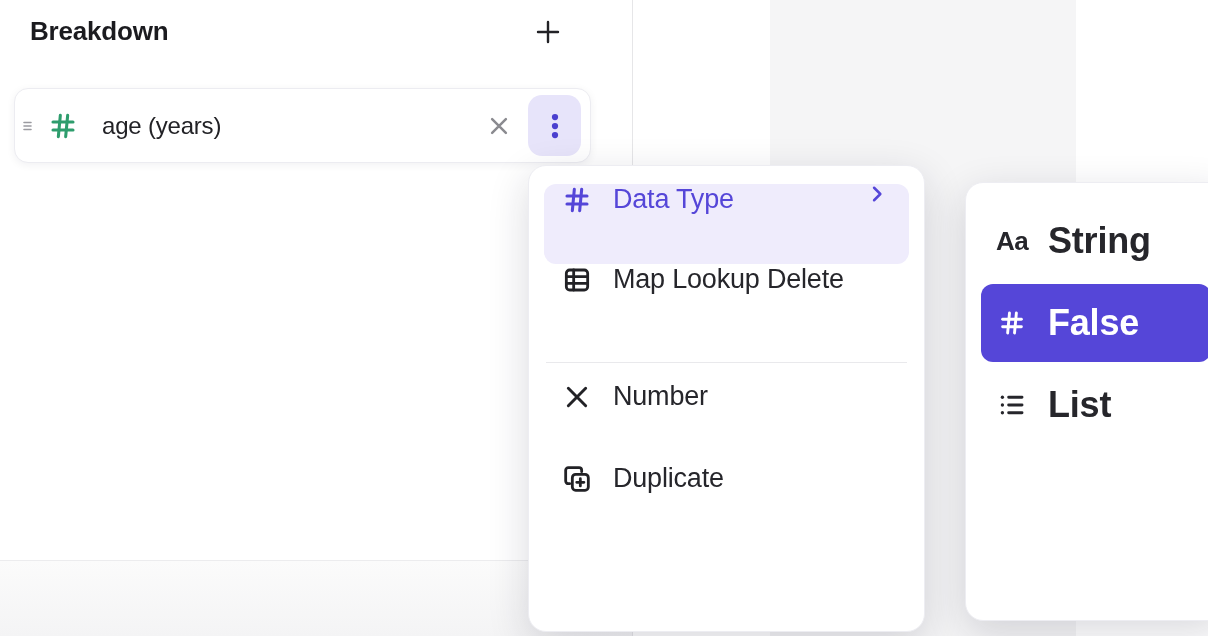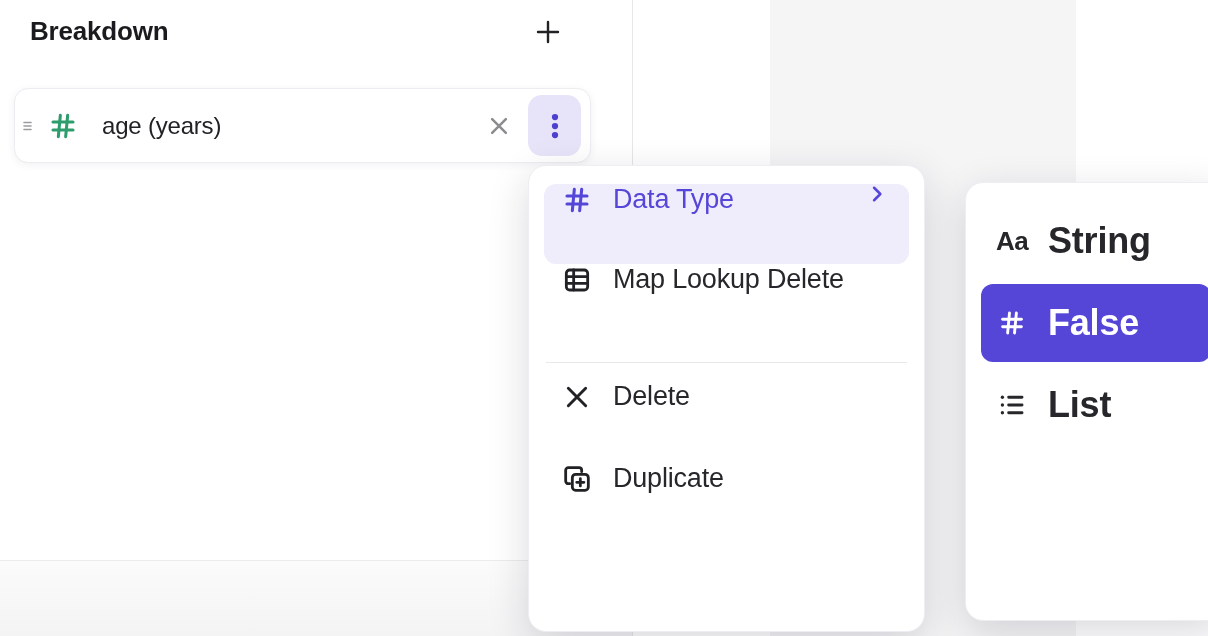--- a/index.html
+++ b/index.html
@@ -190,21 +190,21 @@
 
 
     <div class="menu-divider"></div>
 
     <div class="menu-item">
       <span class="mi-icon">
         <svg width="32" height="32" viewBox="0 0 24 24" fill="none" stroke="currentColor" stroke-width="2.2" stroke-linecap="round">
           <path d="M5.5 5.5l13 13M18.5 5.5l-13 13"></path>
         </svg>
       </span>
-      <span class="mi-label">Delete</span>
+      <span class="mi-label">Number</span>
     </div>
 
     <div class="menu-item">
       <span class="mi-icon">
         <svg width="32" height="32" viewBox="0 0 24 24" fill="none" stroke="currentColor" stroke-width="2.1" stroke-linecap="round" stroke-linejoin="round">
           <path d="M6.5 15.5h-1A2 2 0 0 1 3.5 13.5v-8a2 2 0 0 1 2-2h8a2 2 0 0 1 2 2v1"></path>
           <rect x="8.5" y="8.5" width="12" height="12" rx="2.5"></rect>
           <path d="M14.5 11.8v5.4M11.8 14.5h5.4"></path>
         </svg>
       </span>

